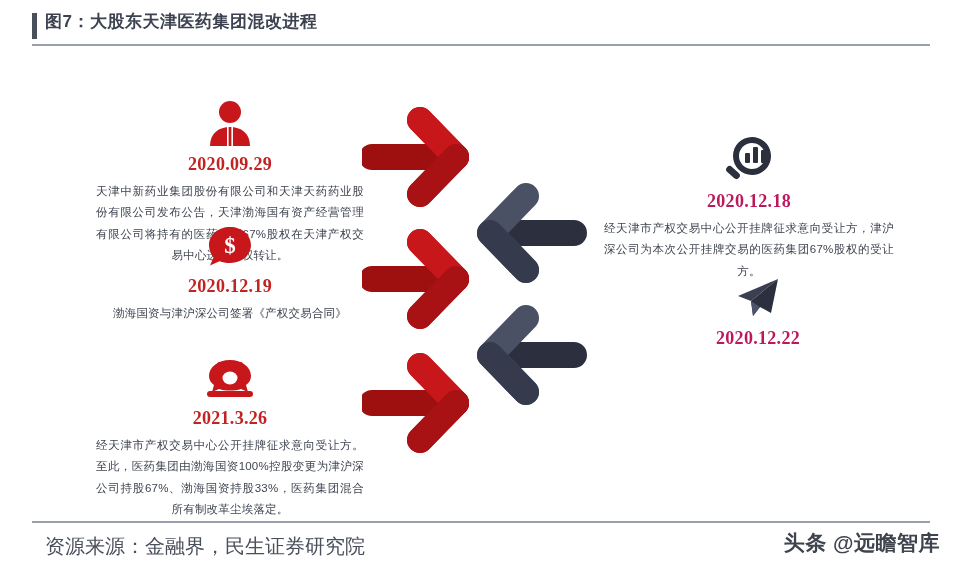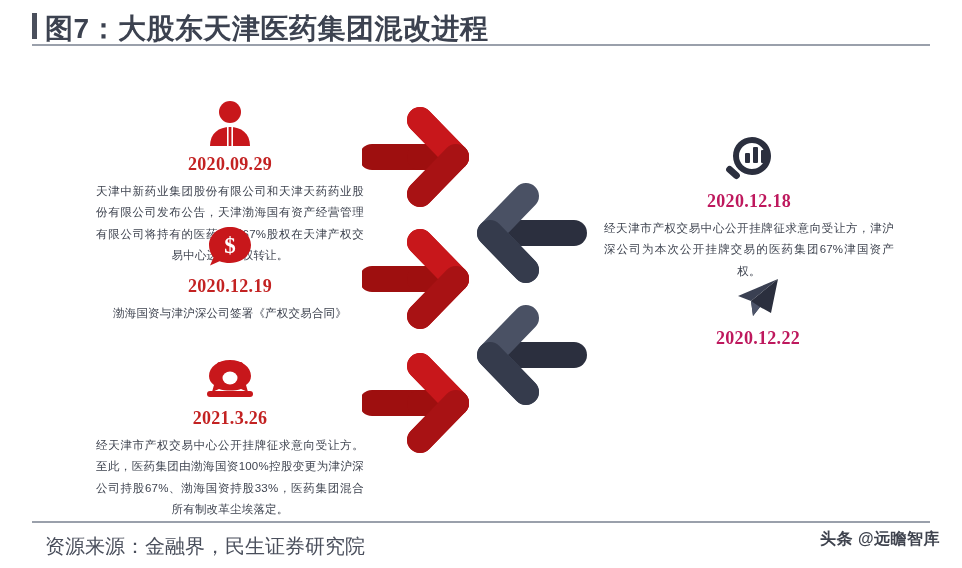--- a/index.html
+++ b/index.html
@@ -22,21 +22,21 @@
   }
   .header-accent {
     position: absolute;
     left: 32px; top: 13px;
     width: 5px; height: 26px;
     background: #4a4f5c;
   }
   .header-title {
     position: absolute;
     left: 45px; top: 10px;
-    font-size: 28px;
+    font-size: 17px;
     font-weight: bold;
     color: #3c4250;
     letter-spacing: 0.5px;
     white-space: nowrap;
   }
   .header-rule {
     position: absolute;
     left: 32px; top: 44px;
     width: 898px; height: 2px;
     background: #9aa0ab;
@@ -52,21 +52,21 @@
   .footer-source {
     position: absolute;
     left: 45px; top: 533px;
     font-size: 20px;
     color: #4a4f5c;
     white-space: nowrap;
   }
   .watermark {
     position: absolute;
     right: 22px; top: 529px;
-    font-size: 16px;
+    font-size: 21px;
     font-weight: bold;
     color: #2f3440;
     opacity: 0.92;
     white-space: nowrap;
     letter-spacing: 0.5px;
   }
 
   
   .stage {
     position: absolute;
@@ -174,21 +174,21 @@
       <svg width="54" height="50" viewBox="0 0 54 50" xmlns="http://www.w3.org/2000/svg">
         <path d="M30 4 C40.5 4 49 12.5 49 23 C49 33.5 40.5 42 30 42 C19.5 42 11 33.5 11 23 C11 12.5 19.5 4 30 4 Z
                  M30 10 C22.8 10 17 15.8 17 23 C17 30.2 22.8 36 30 36 C37.2 36 43 30.2 43 23 C43 15.8 37.2 10 30 10 Z" fill="#2b2f3e"></path>
         <rect x="3" y="36" width="16" height="7" rx="3.5" transform="rotate(42 11 39.5)" fill="#2b2f3e"></rect>
         <rect x="23" y="20" width="5" height="10" rx="1" fill="#2b2f3e"></rect>
         <rect x="31" y="14" width="5" height="16" rx="1" fill="#2b2f3e"></rect>
         <rect x="39" y="17" width="5" height="13" rx="1" fill="#2b2f3e"></rect>
       </svg>
     </div>
     <div class="entry-date">2020.12.18</div>
-    <div class="entry-body">经天津市产权交易中心公开挂牌征求意向受让方，津沪深公司为本次公开挂牌交易的医药集团67%津国资产权。</div>
+    <div class="entry-body">经天津市产权交易中心公开挂牌征求意向受让方，津沪深公司为本次公开挂牌交易的医药集团67%股权的受让方。</div>
   </div>
 
   <div class="entry right" id="entry-5">
     <div class="entry-icon">
       <svg width="50" height="44" viewBox="0 0 50 44" xmlns="http://www.w3.org/2000/svg">
         <path d="M45 3 L5 20 L18 25 L45 3 Z" fill="#3a4052"></path>
         <path d="M45 3 L18 25 L20 40 L27 31 L38 37 L45 3 Z" fill="#2b2f3e"></path>
         <path d="M18 25 L20 40 L27 31 Z" fill="#4d5469"></path>
       </svg>
     </div>

